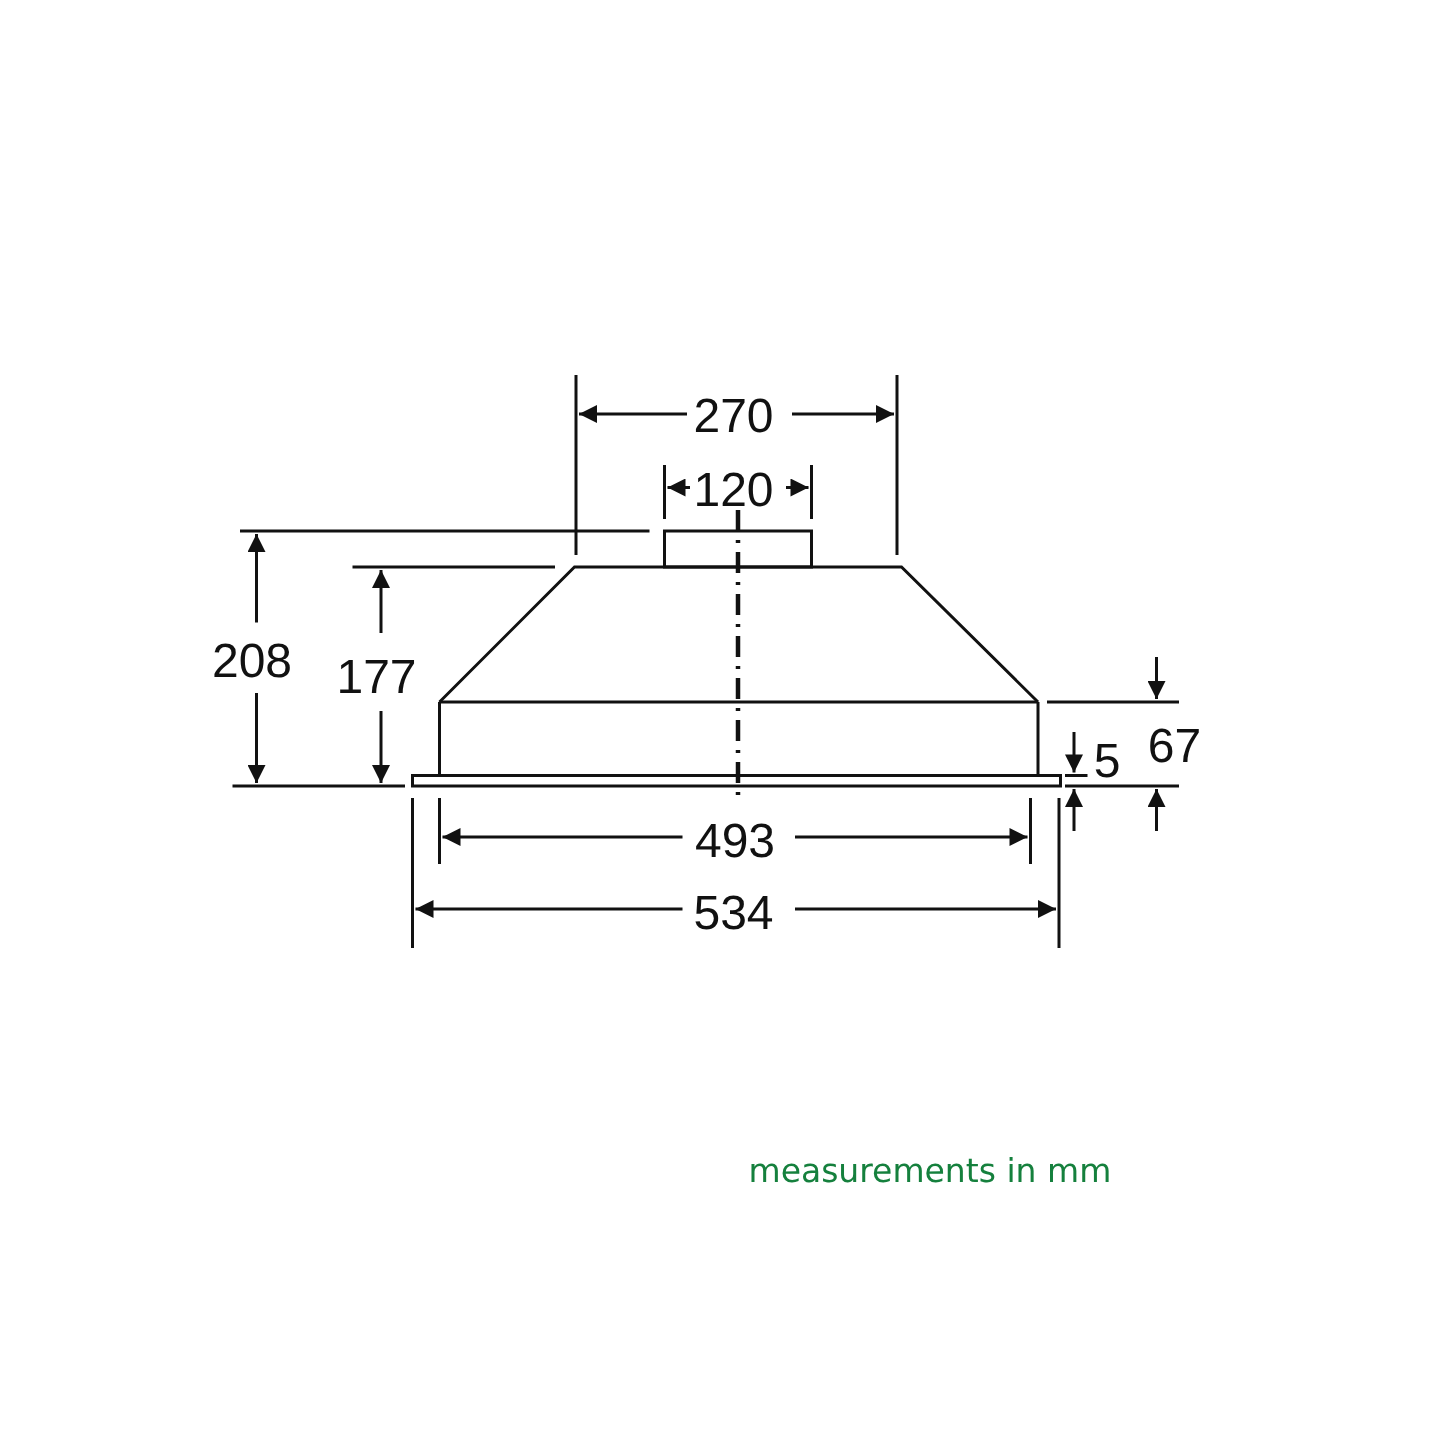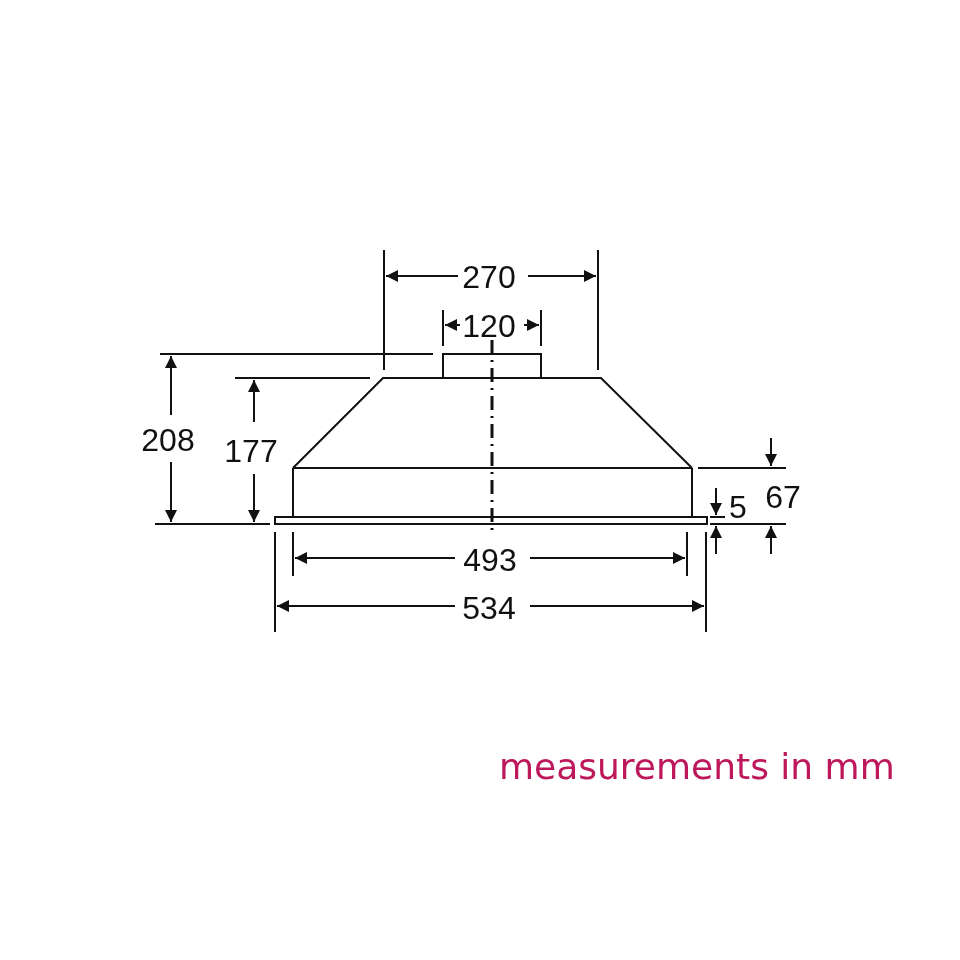--- a/index.html
+++ b/index.html
@@ -1,19 +1,19 @@
 <!DOCTYPE html>
 <html><head>
   <meta charset="utf-8">
   <style>
     html, body { margin: 0; padding: 0; background: #ffffff; }
     body { width: 960px; height: 960px; position: relative; overflow: hidden; }
     svg { position: absolute; left: 0; top: 0; }
     .dim-text { font-family: "Liberation Sans", sans-serif; font-size: 32px; fill: #111111; }
-    .caption { position: absolute; left: 499px; top: 746px; font-family: "DejaVu Sans", sans-serif; font-size: 36px; color: #be185d; letter-spacing: 0px; }
+    .caption { position: absolute; left: 499px; top: 769px; font-family: "DejaVu Sans", sans-serif; font-size: 22px; color: #15803d; letter-spacing: 0px; }
   </style>
 </head>
 <body>
 
 <svg width="960" height="960" viewBox="0 0 960 960">
   <defs>
     <marker id="arr" viewBox="0 0 10 10" refX="10" refY="5" markerWidth="14" markerHeight="12" orient="auto-start-reverse" markerUnits="userSpaceOnUse">
       <path d="M0,0 L10,5 L0,10 z" fill="#111"></path>
     </marker>
   </defs>

